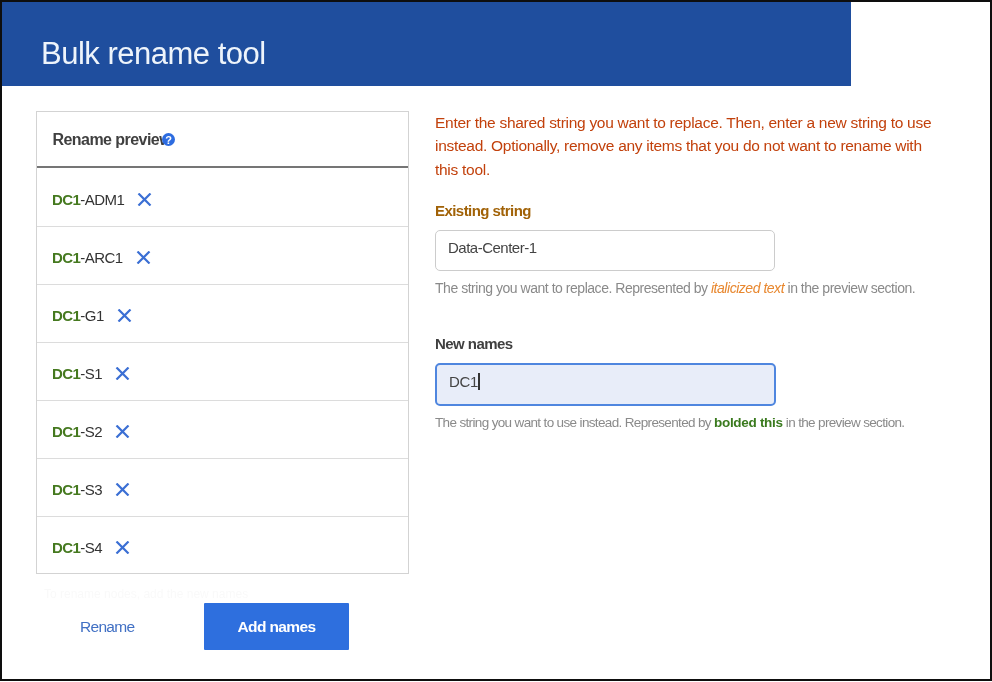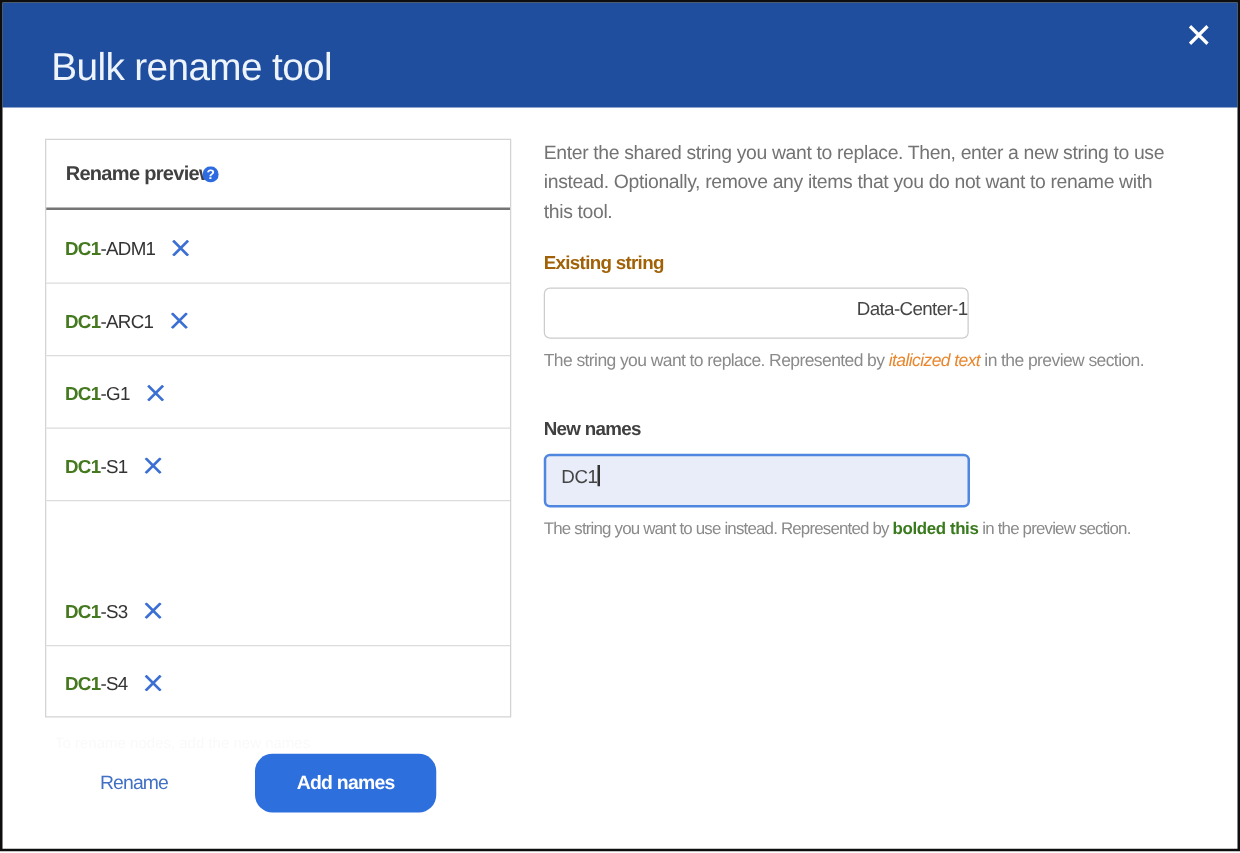--- a/index.html
+++ b/index.html
@@ -1,35 +1,35 @@
 <!DOCTYPE html>
 <html><head>
 <meta charset="utf-8">
 <style>
   * { margin:0; padding:0; box-sizing:border-box; }
   html,body { width:992px; height:682px; background:#fff; font-family:"Liberation Sans", sans-serif; overflow:hidden; position:relative; }
   .outline { position:absolute; left:0; top:0; width:992px; height:681px; border:2px solid #0e0e0e; z-index:50; pointer-events:none; }
-  .header { position:absolute; left:2px; top:2px; width:988px; height:84px; background:#1f4e9e;padding-left:41px; }
+  .header { position:absolute; left:2px; top:2px; width:849px; height:84px; background:#1f4e9e;padding-left:41px; }
   .title { position:absolute; left:39px; top:34px; font-size:31px; font-weight:300; color:#eef4fb; letter-spacing:-0.5px; }
   .closex { position:absolute; left:948px; top:17px; width:18px; height:18px; }
   
   .tbl { position:absolute; left:36px; top:111px; width:373px; height:463px; border:1px solid #d3d3d3; background:#fff; }
   .thead { position:absolute; left:0; top:0; width:100%; height:56px; border-bottom:2px solid #757575; }
   .thead .lbl { position:absolute; left:15.5px; top:19px; font-size:16px; font-weight:bold; color:#404040; letter-spacing:-0.55px; }
   .row { position:absolute; left:0; width:100%; height:58px; border-bottom:1px solid #dcdcdc; font-size:15px; letter-spacing:-0.55px; color:#333; }
   .row span.pre { position:absolute; left:15px; top:22px;text-align:center; }
   .row b { color:#45791f; font-weight:bold; }
   .xic { margin-left:13px; vertical-align:-1px; }
   .faint { position:absolute; left:44px; top:587px; font-size:12px; color:rgba(80,80,80,0.035); }
   .cancel { position:absolute; left:80px; top:618px; font-size:15.5px; color:#4170c4; letter-spacing:-0.7px; }
-  .addbtn { position:absolute; left:204px; top:603px; width:145px; height:47px; background:#2e6fde; border-radius:14px; color:#fff; font-size:15.5px; font-weight:bold; letter-spacing:-0.6px; text-align:center; line-height:47px; }
+  .addbtn { position:absolute; left:204px; top:603px; width:145px; height:47px; background:#2e6fde; border-radius:1px; color:#fff; font-size:15.5px; font-weight:bold; letter-spacing:-0.6px; text-align:center; line-height:47px; }
   
-  .para { position:absolute; left:435px; top:111px; font-size:15.5px; line-height:23.3px; color:#737373; letter-spacing:-0.28px; white-space:nowrap; }
+  .para { position:absolute; left:435px; top:111px; font-size:15.5px; line-height:23.3px; color:#c2410c; letter-spacing:-0.28px; white-space:nowrap; }
   .lab1 { position:absolute; left:435px; top:202px; font-size:15px; font-weight:bold; color:#a16207; letter-spacing:-0.55px; }
-  .inp1 { position:absolute; left:435px; top:230px; width:340px; height:41px; border:1px solid #ccc; border-radius:5px; background:#fff; font-size:15px; letter-spacing:-0.5px; color:#444; line-height:34px; padding-left:12px; white-space:nowrap;text-align:right; }
+  .inp1 { position:absolute; left:435px; top:230px; width:340px; height:41px; border:1px solid #ccc; border-radius:5px; background:#fff; font-size:15px; letter-spacing:-0.5px; color:#444; line-height:34px; padding-left:12px; white-space:nowrap; }
   .help1 { position:absolute; left:435px; top:280px; font-size:14px; color:#8a8a8a; letter-spacing:-0.47px; white-space:nowrap; }
   .help1 i { color:#e8872e;margin-top:29px; }
   .lab2 { position:absolute; left:435px; top:334.5px; font-size:15px; font-weight:bold; color:#404040; letter-spacing:-0.55px; }
   .inp2 { position:absolute; left:435px; top:363px; width:341px; height:43px; border:2px solid #4f86df; border-radius:5px; background:#e8edf9; font-size:15px; letter-spacing:-0.3px; color:#444; line-height:34px; padding-left:12px; white-space:nowrap; }
   .caret { display:inline-block; width:1.5px; height:17px; background:#333; vertical-align:-3px; }
   .help2 { position:absolute; left:435px; top:415px; font-size:13.5px; color:#8a8a8a; letter-spacing:-0.65px; white-space:nowrap; }
   .help2 b { color:#3a7a1e; letter-spacing:-0.3px; }
 </style>
 </head>
 <body>
@@ -61,20 +61,25 @@
     <div class="row" style="top:173px">
       <span class="pre"><b>DC1</b>-G1<svg class="xic" width="15" height="13" viewBox="0 0 15 13">
           <path d="M1.5 .5 L13.5 12.5 M13.5 .5 L1.5 12.5" stroke="#3b6fd4" stroke-width="2.2"></path>
         </svg></span>
     </div>
     <div class="row" style="top:231px">
       <span class="pre"><b>DC1</b>-S1<svg class="xic" width="15" height="13" viewBox="0 0 15 13">
           <path d="M1.5 .5 L13.5 12.5 M13.5 .5 L1.5 12.5" stroke="#3b6fd4" stroke-width="2.2"></path>
         </svg></span>
     </div>
+    <div class="row" style="top:289px">
+      <span class="pre"><b>DC1</b>-S2<svg class="xic" width="15" height="13" viewBox="0 0 15 13">
+          <path d="M1.5 .5 L13.5 12.5 M13.5 .5 L1.5 12.5" stroke="#3b6fd4" stroke-width="2.2"></path>
+        </svg></span>
+    </div>
     <div class="row" style="top:347px">
       <span class="pre"><b>DC1</b>-S3<svg class="xic" width="15" height="13" viewBox="0 0 15 13">
           <path d="M1.5 .5 L13.5 12.5 M13.5 .5 L1.5 12.5" stroke="#3b6fd4" stroke-width="2.2"></path>
         </svg></span>
     </div>
     <div class="row" style="top:405px; border-bottom:none">
       <span class="pre"><b>DC1</b>-S4<svg class="xic" width="15" height="13" viewBox="0 0 15 13">
           <path d="M1.5 .5 L13.5 12.5 M13.5 .5 L1.5 12.5" stroke="#3b6fd4" stroke-width="2.2"></path>
         </svg></span>
     </div>

